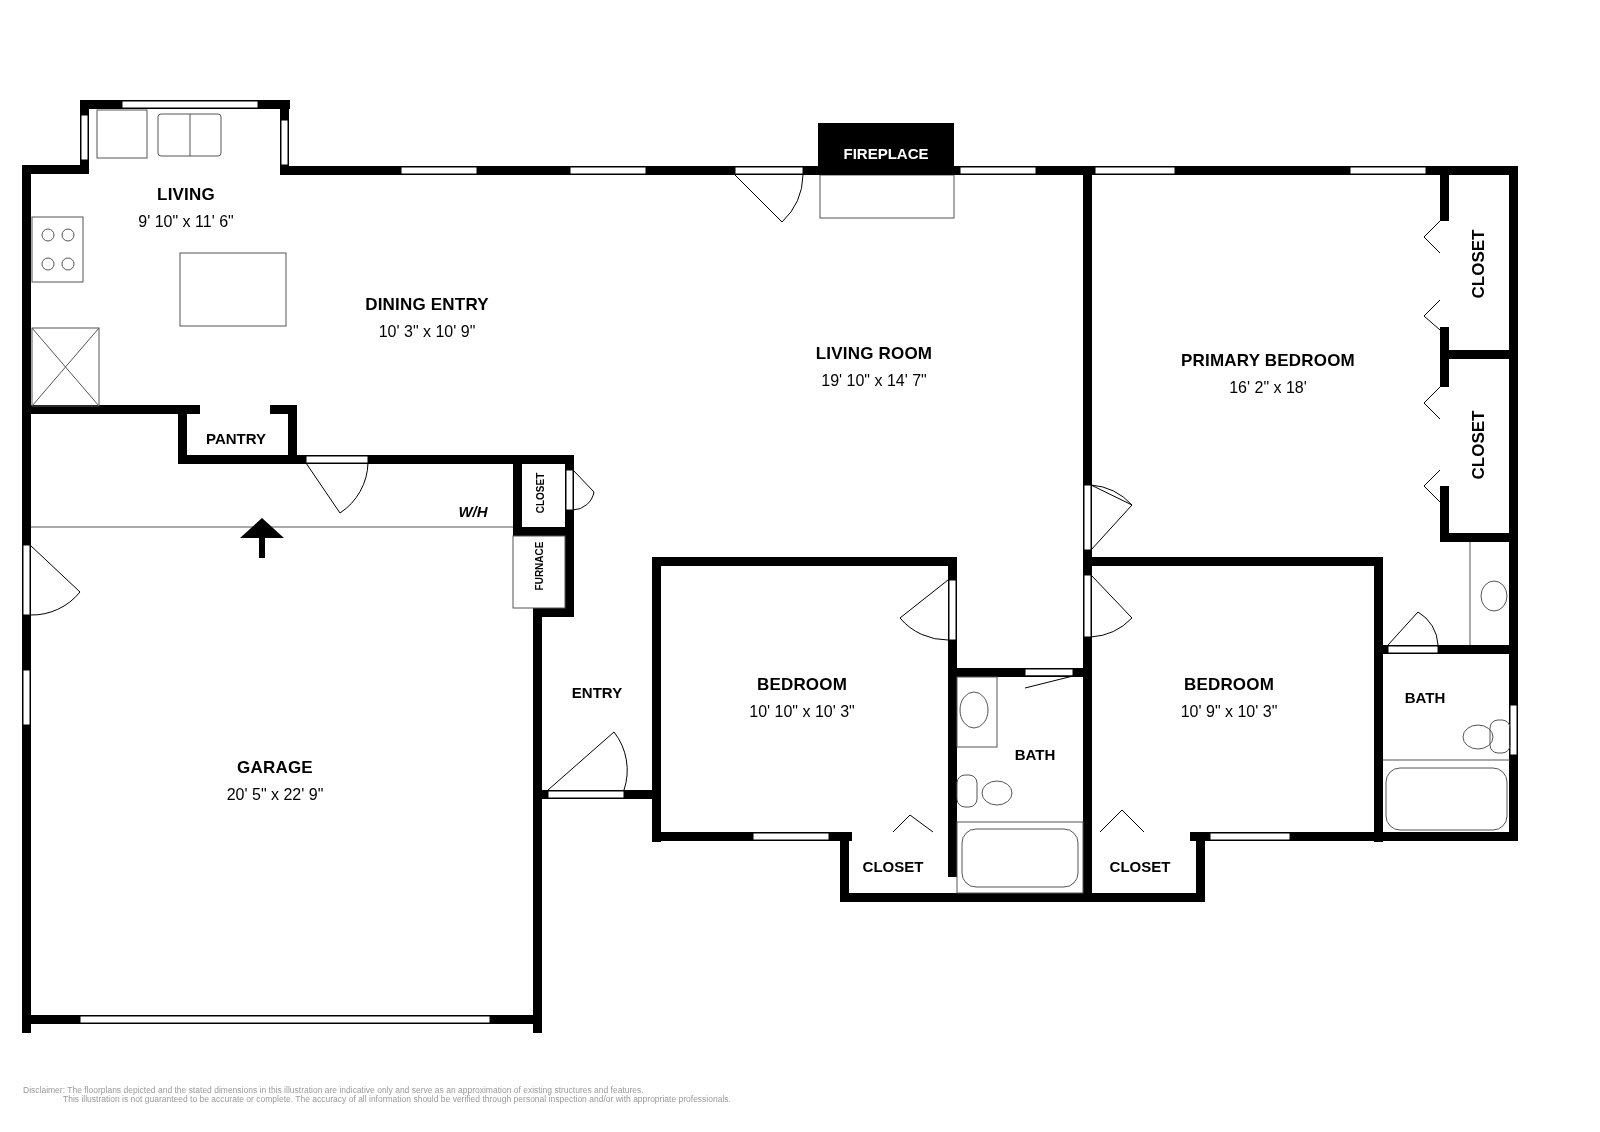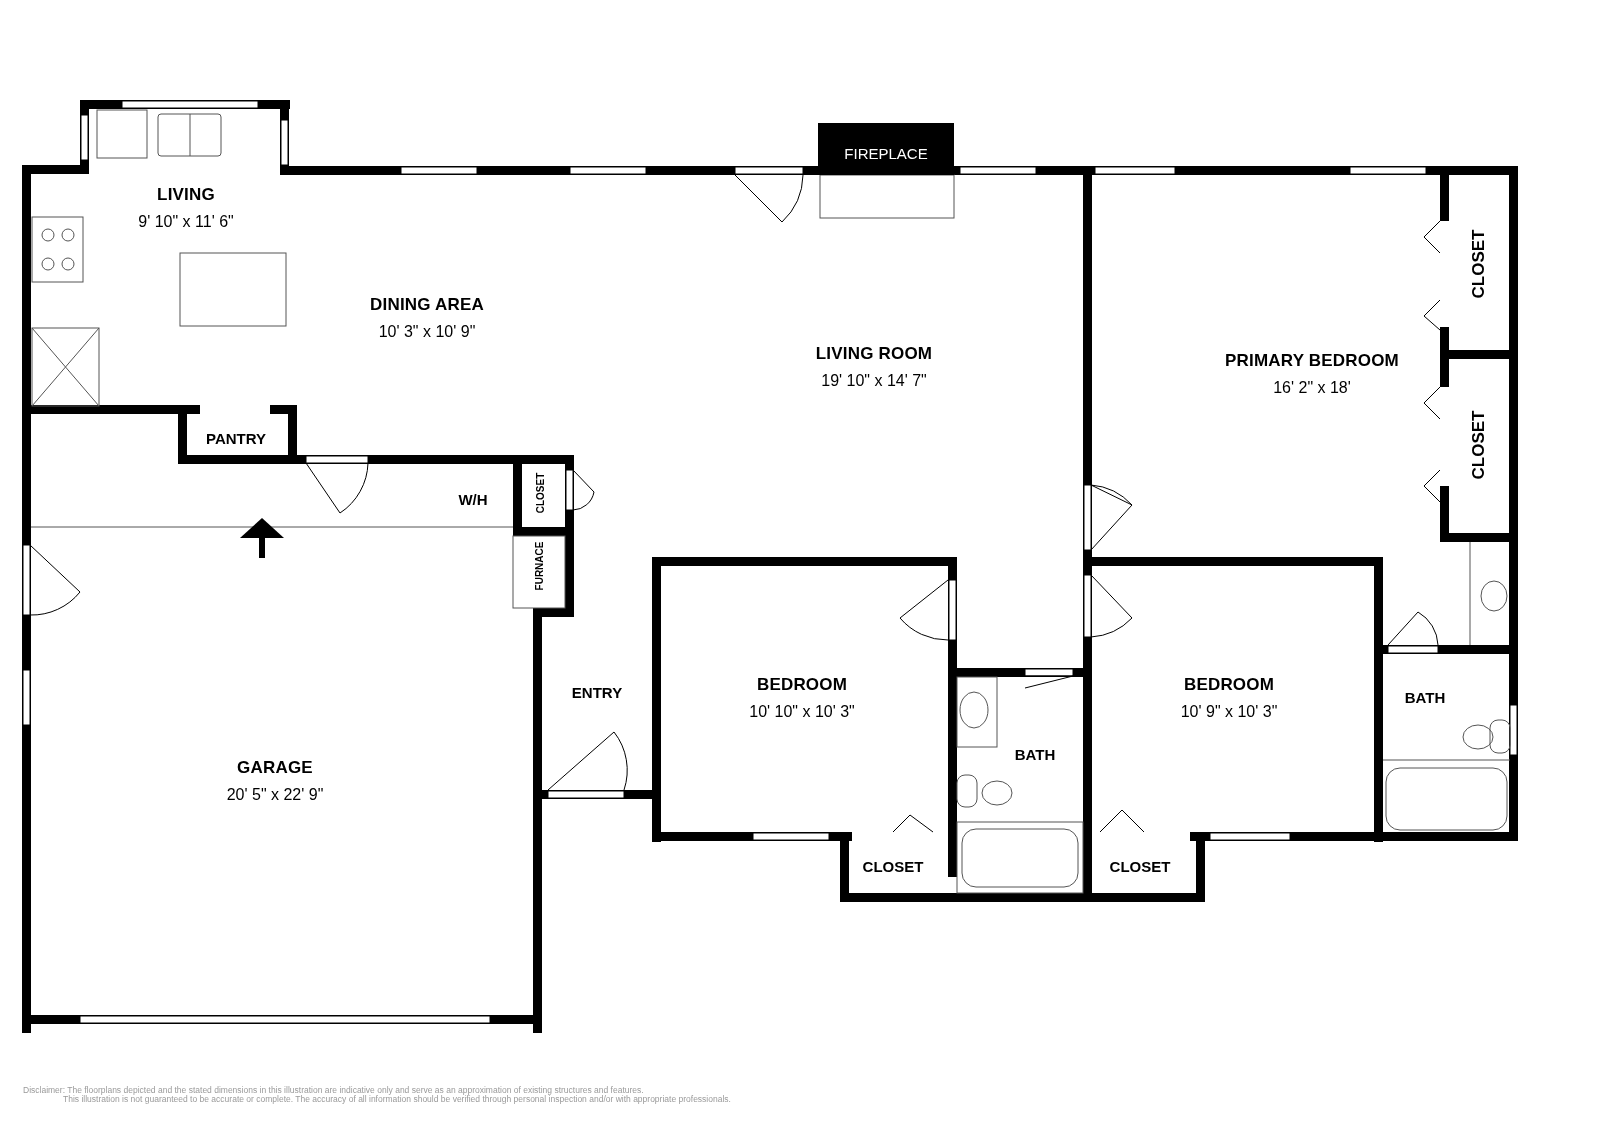--- a/index.html
+++ b/index.html
@@ -5,21 +5,21 @@
   html, body { margin: 0; padding: 0; background: #ffffff; }
   body { width: 1600px; height: 1132px; position: relative; overflow: hidden;
          font-family: "Liberation Sans", sans-serif; }
   #plan { position: absolute; left: 0; top: 0; }
   .lbl { position: absolute; transform: translate(-50%, -50%); white-space: nowrap; text-align: center; color: #000; }
   .room-name { font-weight: bold; font-size: 17px; letter-spacing: 0.2px; }
   .room-dim { font-size: 16px; margin-top: 8px; }
   .small-name { font-weight: bold; font-size: 15px; }
   .vert { transform: translate(-50%, -50%) rotate(-90deg); font-weight: bold; font-size: 17px; }
   .vert-sm { transform: translate(-50%, -50%) rotate(-90deg); font-weight: bold; font-size: 10px; }
-  .fireplace-lbl { color: #fff; font-weight: normal; font-size: 15px; }
+  .fireplace-lbl { color: #fff; font-weight: bold; font-size: 15px; }
   .disclaimer { position: absolute; left: 23px; font-size: 8.5px; color: #9a9a9a; white-space: nowrap; }
 </style>
 </head>
 <body>
 
 <svg id="plan" width="1600" height="1132" viewBox="0 0 1600 1132" xmlns="http://www.w3.org/2000/svg">
   <g fill="#000">
 
     <rect x="80" y="100" width="210" height="9"></rect>
     <rect x="80" y="100" width="9" height="65"></rect>
@@ -158,47 +158,47 @@
     <polygon points="262,518 240,538 284,538"></polygon>
     <rect x="259" y="536" width="6" height="22"></rect>
   </g>
 </svg>
 
 <div class="lbl" style="left:186px;top:208px;">
   <div class="room-name">LIVING</div>
   <div class="room-dim">9' 10" x 11' 6"</div>
 </div>
 <div class="lbl" style="left:427px;top:318px;">
-  <div class="room-name">DINING AREA</div>
+  <div class="room-name">DINING ENTRY</div>
   <div class="room-dim">10' 3" x 10' 9"</div>
 </div>
 <div class="lbl" style="left:826px;top:367px;margin-left:48px;">
   <div class="room-name">LIVING ROOM</div>
   <div class="room-dim">19' 10" x 14' 7"</div>
 </div>
-<div class="lbl" style="left:1268px;top:374px;margin-left:44px;">
+<div class="lbl" style="left:1268px;top:374px;">
   <div class="room-name">PRIMARY BEDROOM</div>
   <div class="room-dim">16' 2" x 18'</div>
 </div>
 <div class="lbl" style="left:802px;top:698px;">
   <div class="room-name">BEDROOM</div>
   <div class="room-dim">10' 10" x 10' 3"</div>
 </div>
 <div class="lbl" style="left:1229px;top:698px;">
   <div class="room-name">BEDROOM</div>
   <div class="room-dim">10' 9" x 10' 3"</div>
 </div>
 <div class="lbl" style="left:275px;top:781px;">
   <div class="room-name">GARAGE</div>
   <div class="room-dim">20' 5" x 22' 9"</div>
 </div>
 
 <div class="lbl fireplace-lbl" style="left:886px;top:153px;">FIREPLACE</div>
 <div class="lbl small-name" style="left:236px;top:438px;">PANTRY</div>
-<div class="lbl small-name" style="left:473px;top:499px;">W/H</div>
+<div class="lbl small-name" style="left:473px;top:511px;font-style:italic;">W/H</div>
 <div class="lbl vert-sm" style="left:540px;top:493px;">CLOSET</div>
 <div class="lbl vert-sm" style="left:539px;top:566px;">FURNACE</div>
 <div class="lbl small-name" style="left:597px;top:692px;">ENTRY</div>
 <div class="lbl small-name" style="left:1035px;top:754px;">BATH</div>
 <div class="lbl small-name" style="left:1425px;top:697px;">BATH</div>
 <div class="lbl vert" style="left:1479px;top:264px;">CLOSET</div>
 <div class="lbl vert" style="left:1479px;top:445px;">CLOSET</div>
 <div class="lbl small-name" style="left:893px;top:866px;">CLOSET</div>
 <div class="lbl small-name" style="left:1140px;top:866px;">CLOSET</div>
 

